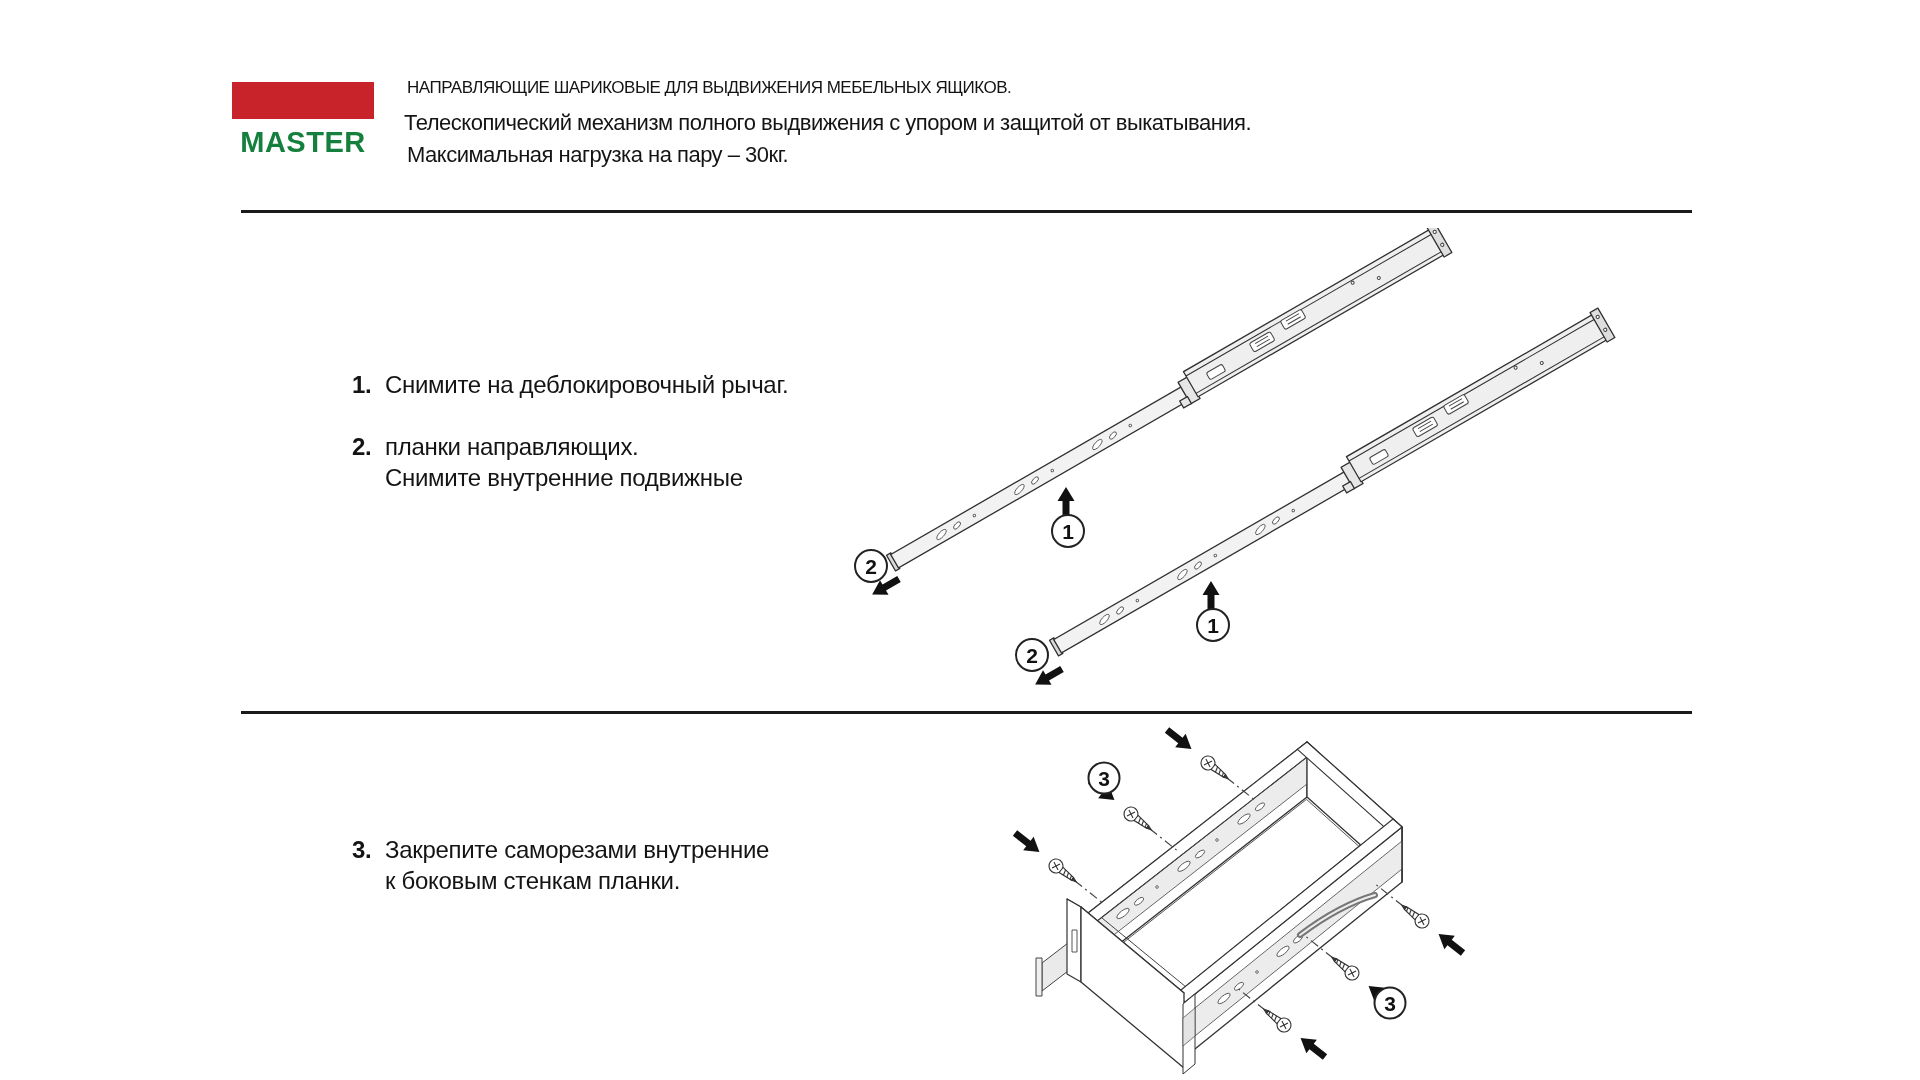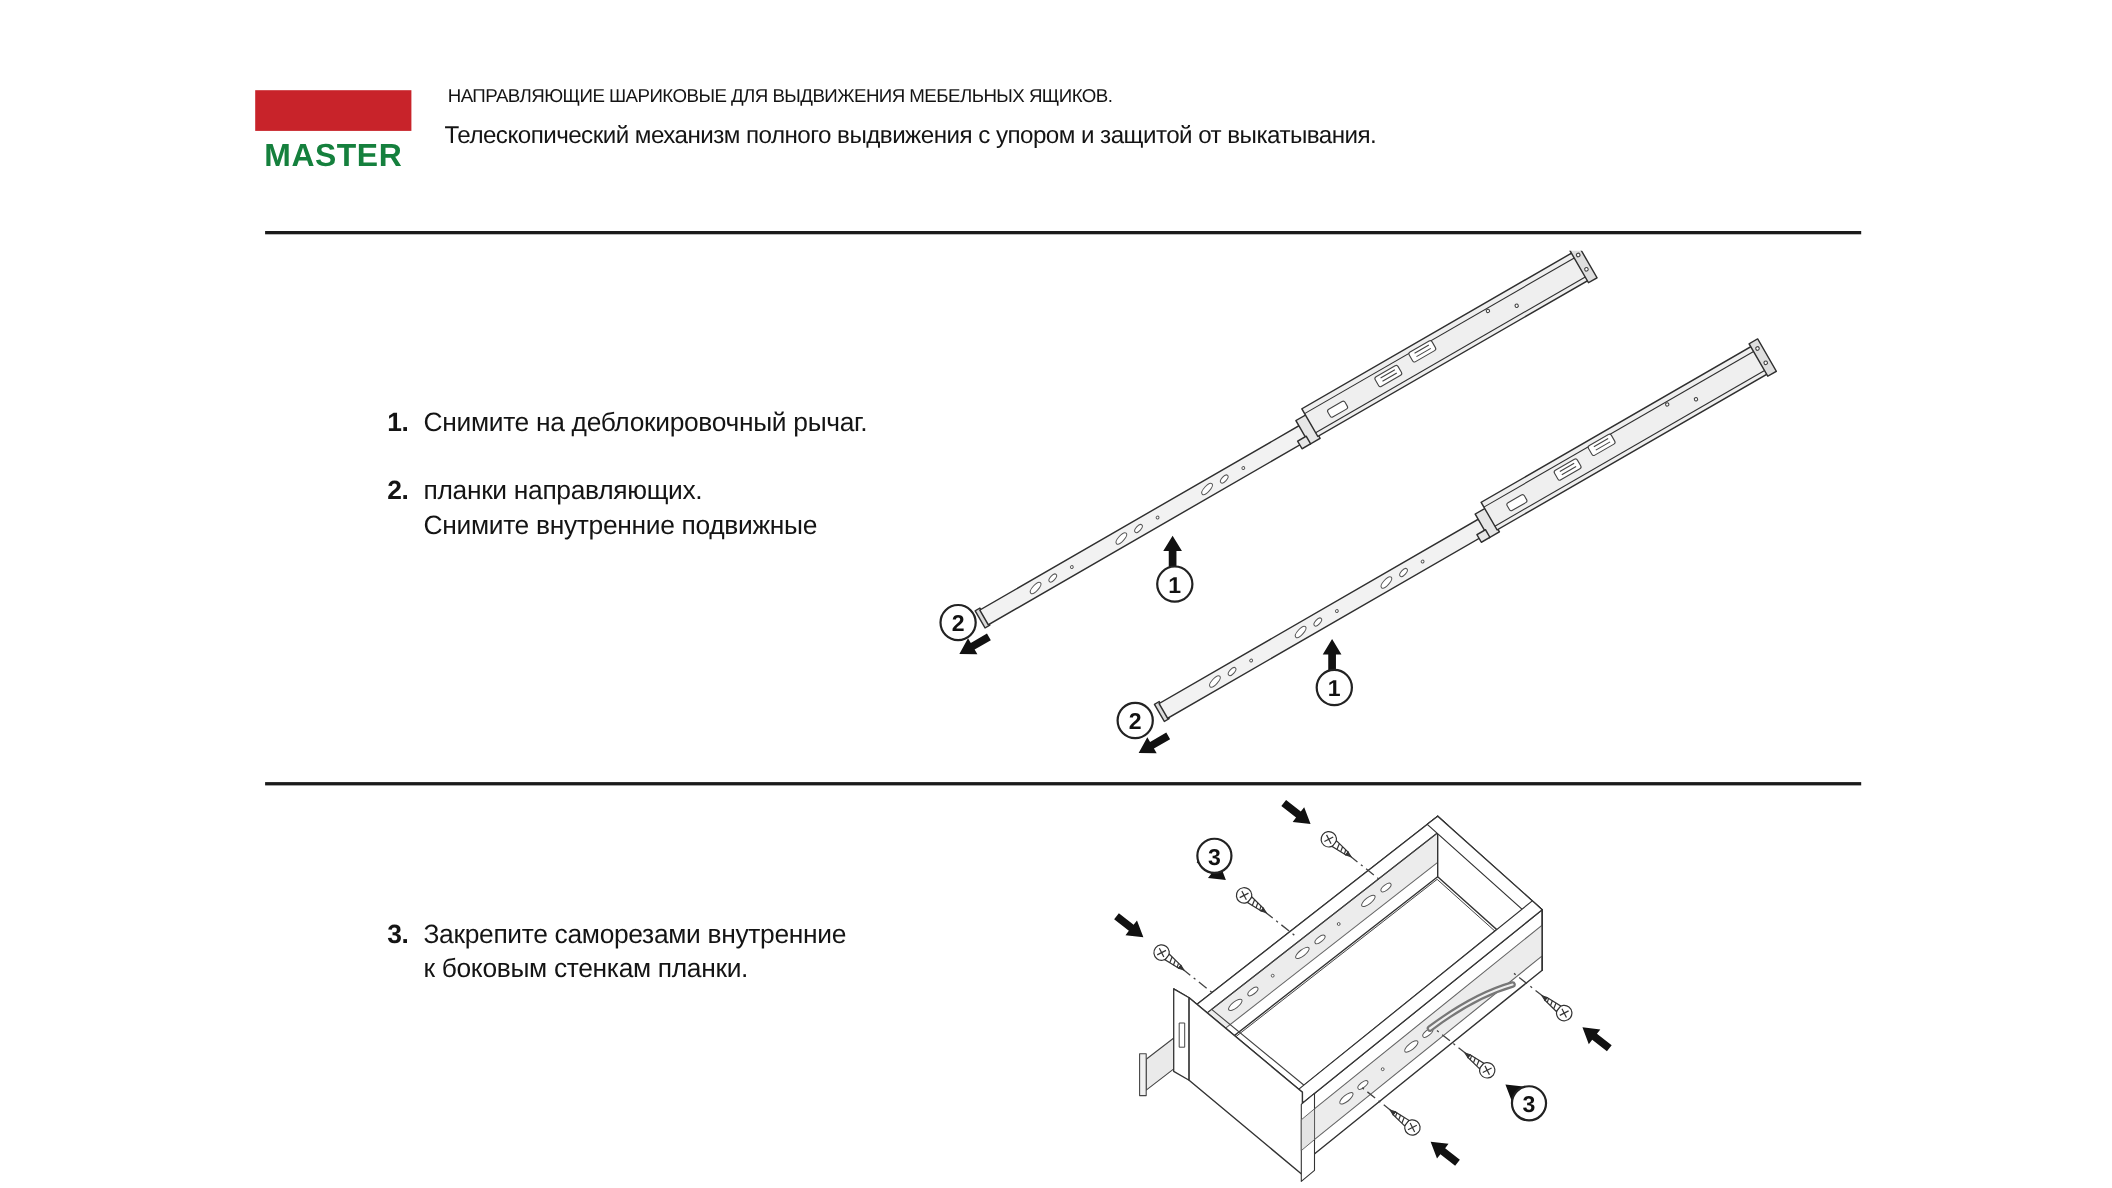--- a/index.html
+++ b/index.html
@@ -41,20 +41,21 @@
 </head>
 <body>
 
 <div class="page">
 
   <div class="logo-rect"></div>
   <div class="logo-text">MASTER</div>
 
   <div class="hdr-title">НАПРАВЛЯЮЩИЕ ШАРИКОВЫЕ ДЛЯ ВЫДВИЖЕНИЯ МЕБЕЛЬНЫХ ЯЩИКОВ.</div>
   <div class="hdr-sub1">Телескопический механизм полного выдвижения с упором и защитой от выкатывания.</div>
+  <div class="hdr-sub2">Максимальная нагрузка на пару – 30кг.</div>
 
   <div class="divider d1"></div>
   <div class="divider d2"></div>
 
   <div class="step s1">
     <div class="num">1.</div>
     <div class="lines">
         <div>Снимите на деблокировочный рычаг.</div>
       </div>
   </div>

